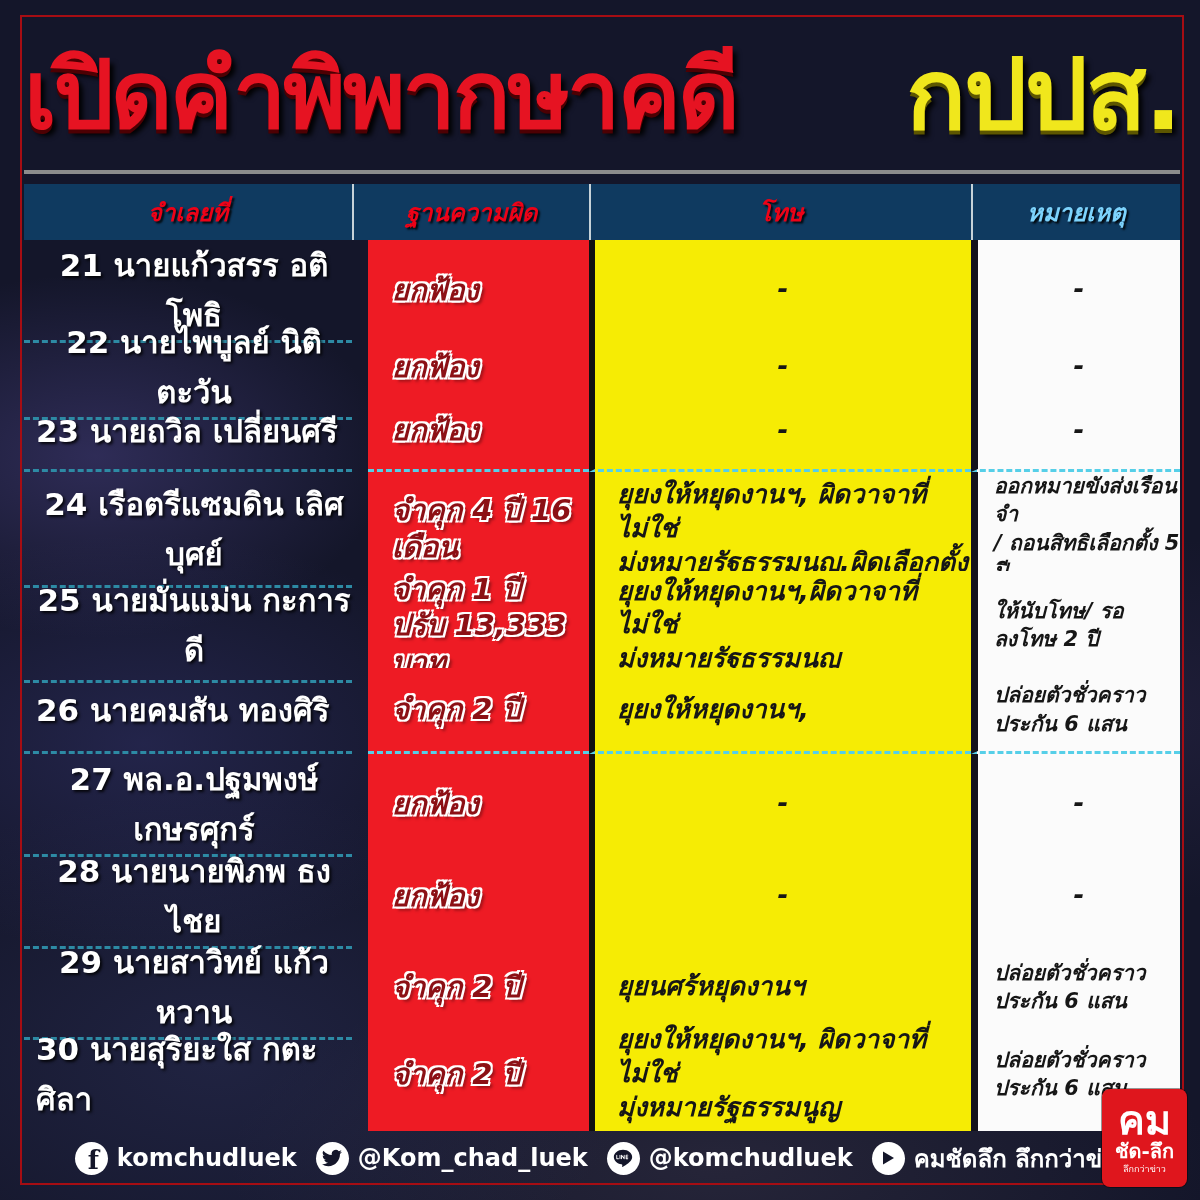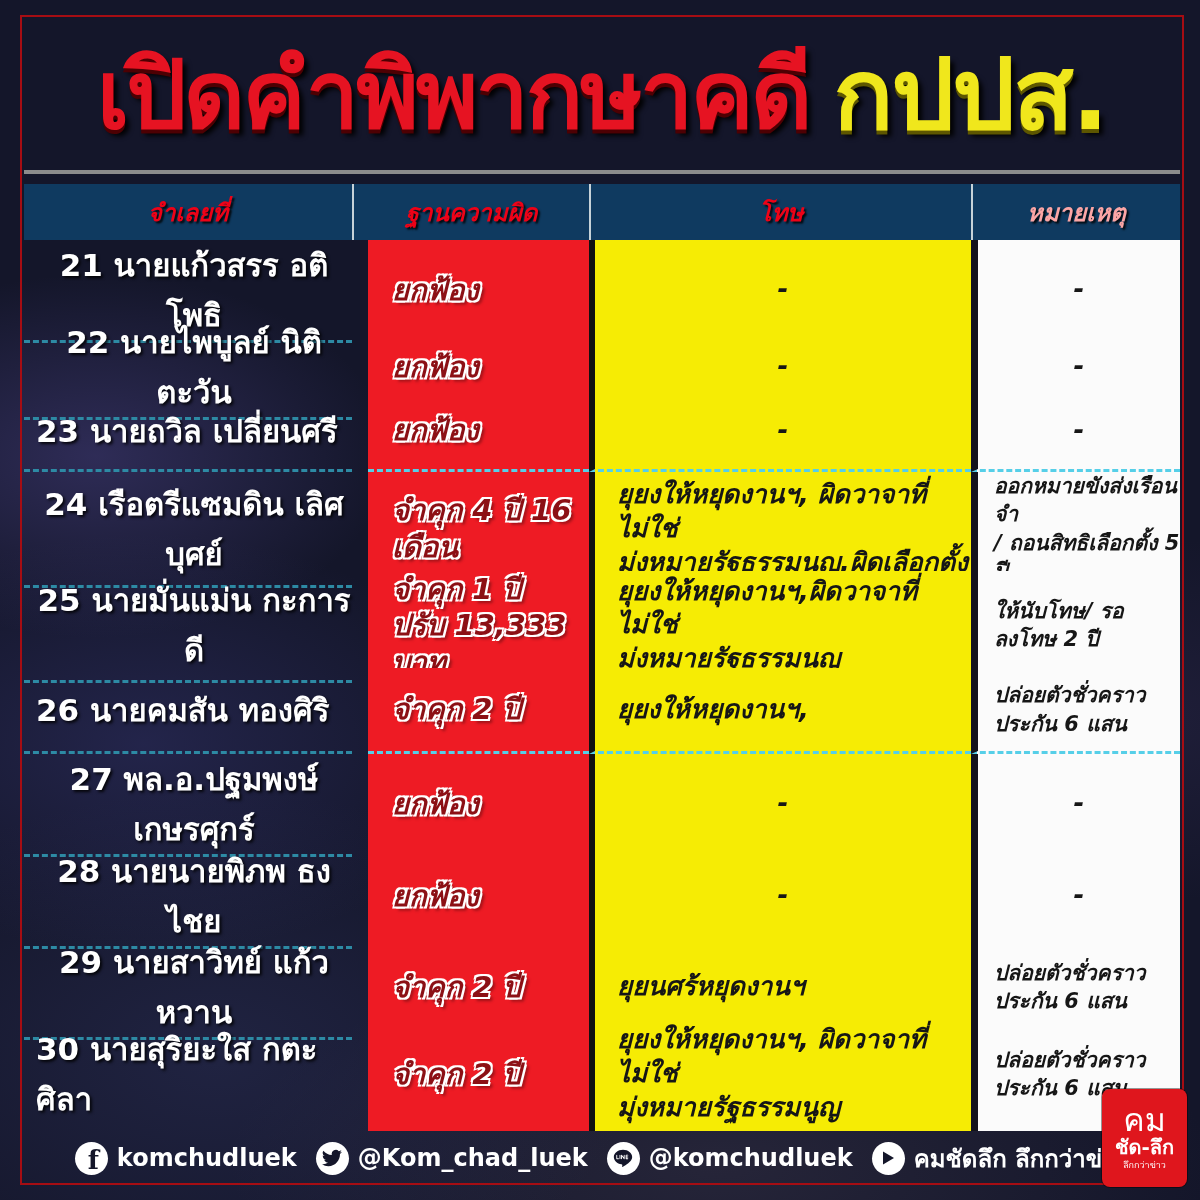--- a/index.html
+++ b/index.html
@@ -11,39 +11,39 @@
       radial-gradient(ellipse 500px 300px at 12% 62%, rgba(70,70,150,.30), transparent 70%),
       radial-gradient(ellipse 600px 380px at 18% 88%, rgba(55,60,110,.35), transparent 70%),
       radial-gradient(ellipse 700px 300px at 60% 97%, rgba(60,55,75,.45), transparent 70%),
       radial-gradient(ellipse 500px 260px at 95% 60%, rgba(60,50,95,.28), transparent 70%),
       #14162a;
   }
   .frame{position:absolute;left:20px;top:15px;right:16px;bottom:15px;border:2px solid #a60d13;}
   .content{position:absolute;left:24px;top:20px;width:1156px;}
 
   
-  .title-row{height:148px;display:flex;align-items:center;justify-content:center;gap:24px;white-space:nowrap;}
+  .title-row{height:148px;display:flex;align-items:center;justify-content:space-between;gap:24px;white-space:nowrap;}
   .title-main{
     font-size:95px;font-weight:bold;color:#e61322;letter-spacing:-3px;
     text-shadow:0 4px 0 #4d0003, 4px 6px 5px rgba(0,0,0,.95);
   }
   .title-accent{
     font-size:99px;font-weight:bold;color:#f0e71c;letter-spacing:-2px;
     text-shadow:0 4px 0 #5d5600, 4px 6px 5px rgba(0,0,0,.95);
   }
   .gray-line{height:4px;background:#8c8c8c;margin-top:2px;}
 
   
   .grid4{display:grid;grid-template-columns:328px 237px 382px 209px;}
   .thead{background:#0f3a60;height:56px;margin-top:10px;}
   .th{display:flex;align-items:center;justify-content:center;
       font-size:24px;font-weight:bold;font-style:italic;color:#ee0217;
       text-shadow:2px 2px 2px rgba(0,0,0,.85);}
   .th + .th{border-left:2px solid #c6d2d8;}
-  .th.note-h{color:#fca5a5;}
+  .th.note-h{color:#7dd3fc;}
 
   .trow{}
   .trow:nth-child(1){height:77px}
   .trow:nth-child(2){height:75px}
   .trow:nth-child(3){height:80px}
   .trow:nth-child(4){height:99px}
   .trow:nth-child(5){height:97px}
   .trow:nth-child(6){height:86px}
   .trow:nth-child(7){height:92px}
   .trow:nth-child(8){height:91px}
@@ -71,21 +71,21 @@
   .sicon{width:33px;height:33px;background:#fff;border-radius:50%;flex:0 0 auto;
          display:flex;align-items:center;justify-content:center;color:#14162a;overflow:hidden;}
   .sicon svg{display:block;}
   .fb-glyph{font-size:26px;font-weight:bold;font-family:"DejaVu Serif","Liberation Serif",serif;
             transform:translate(2px,2px);}
 
   
   .logo{position:absolute;right:13px;bottom:13px;width:85px;height:98px;background:#df161d;
         border-radius:8px;display:flex;flex-direction:column;align-items:center;justify-content:center;
         color:#fff;z-index:6;box-shadow:0 0 0 1px rgba(0,0,0,.4);}
-  .logo-1{font-size:32px;font-weight:normal;line-height:1.0;}
+  .logo-1{font-size:40px;font-weight:bold;line-height:1.0;}
   .logo-2{font-size:20px;font-weight:bold;line-height:1.15;}
   .logo-3{font-size:9px;line-height:1.4;}
 </style>
 </head>
 <body>
 
 <div class="canvas">
   <div class="frame"></div>
 
   <div class="content">

